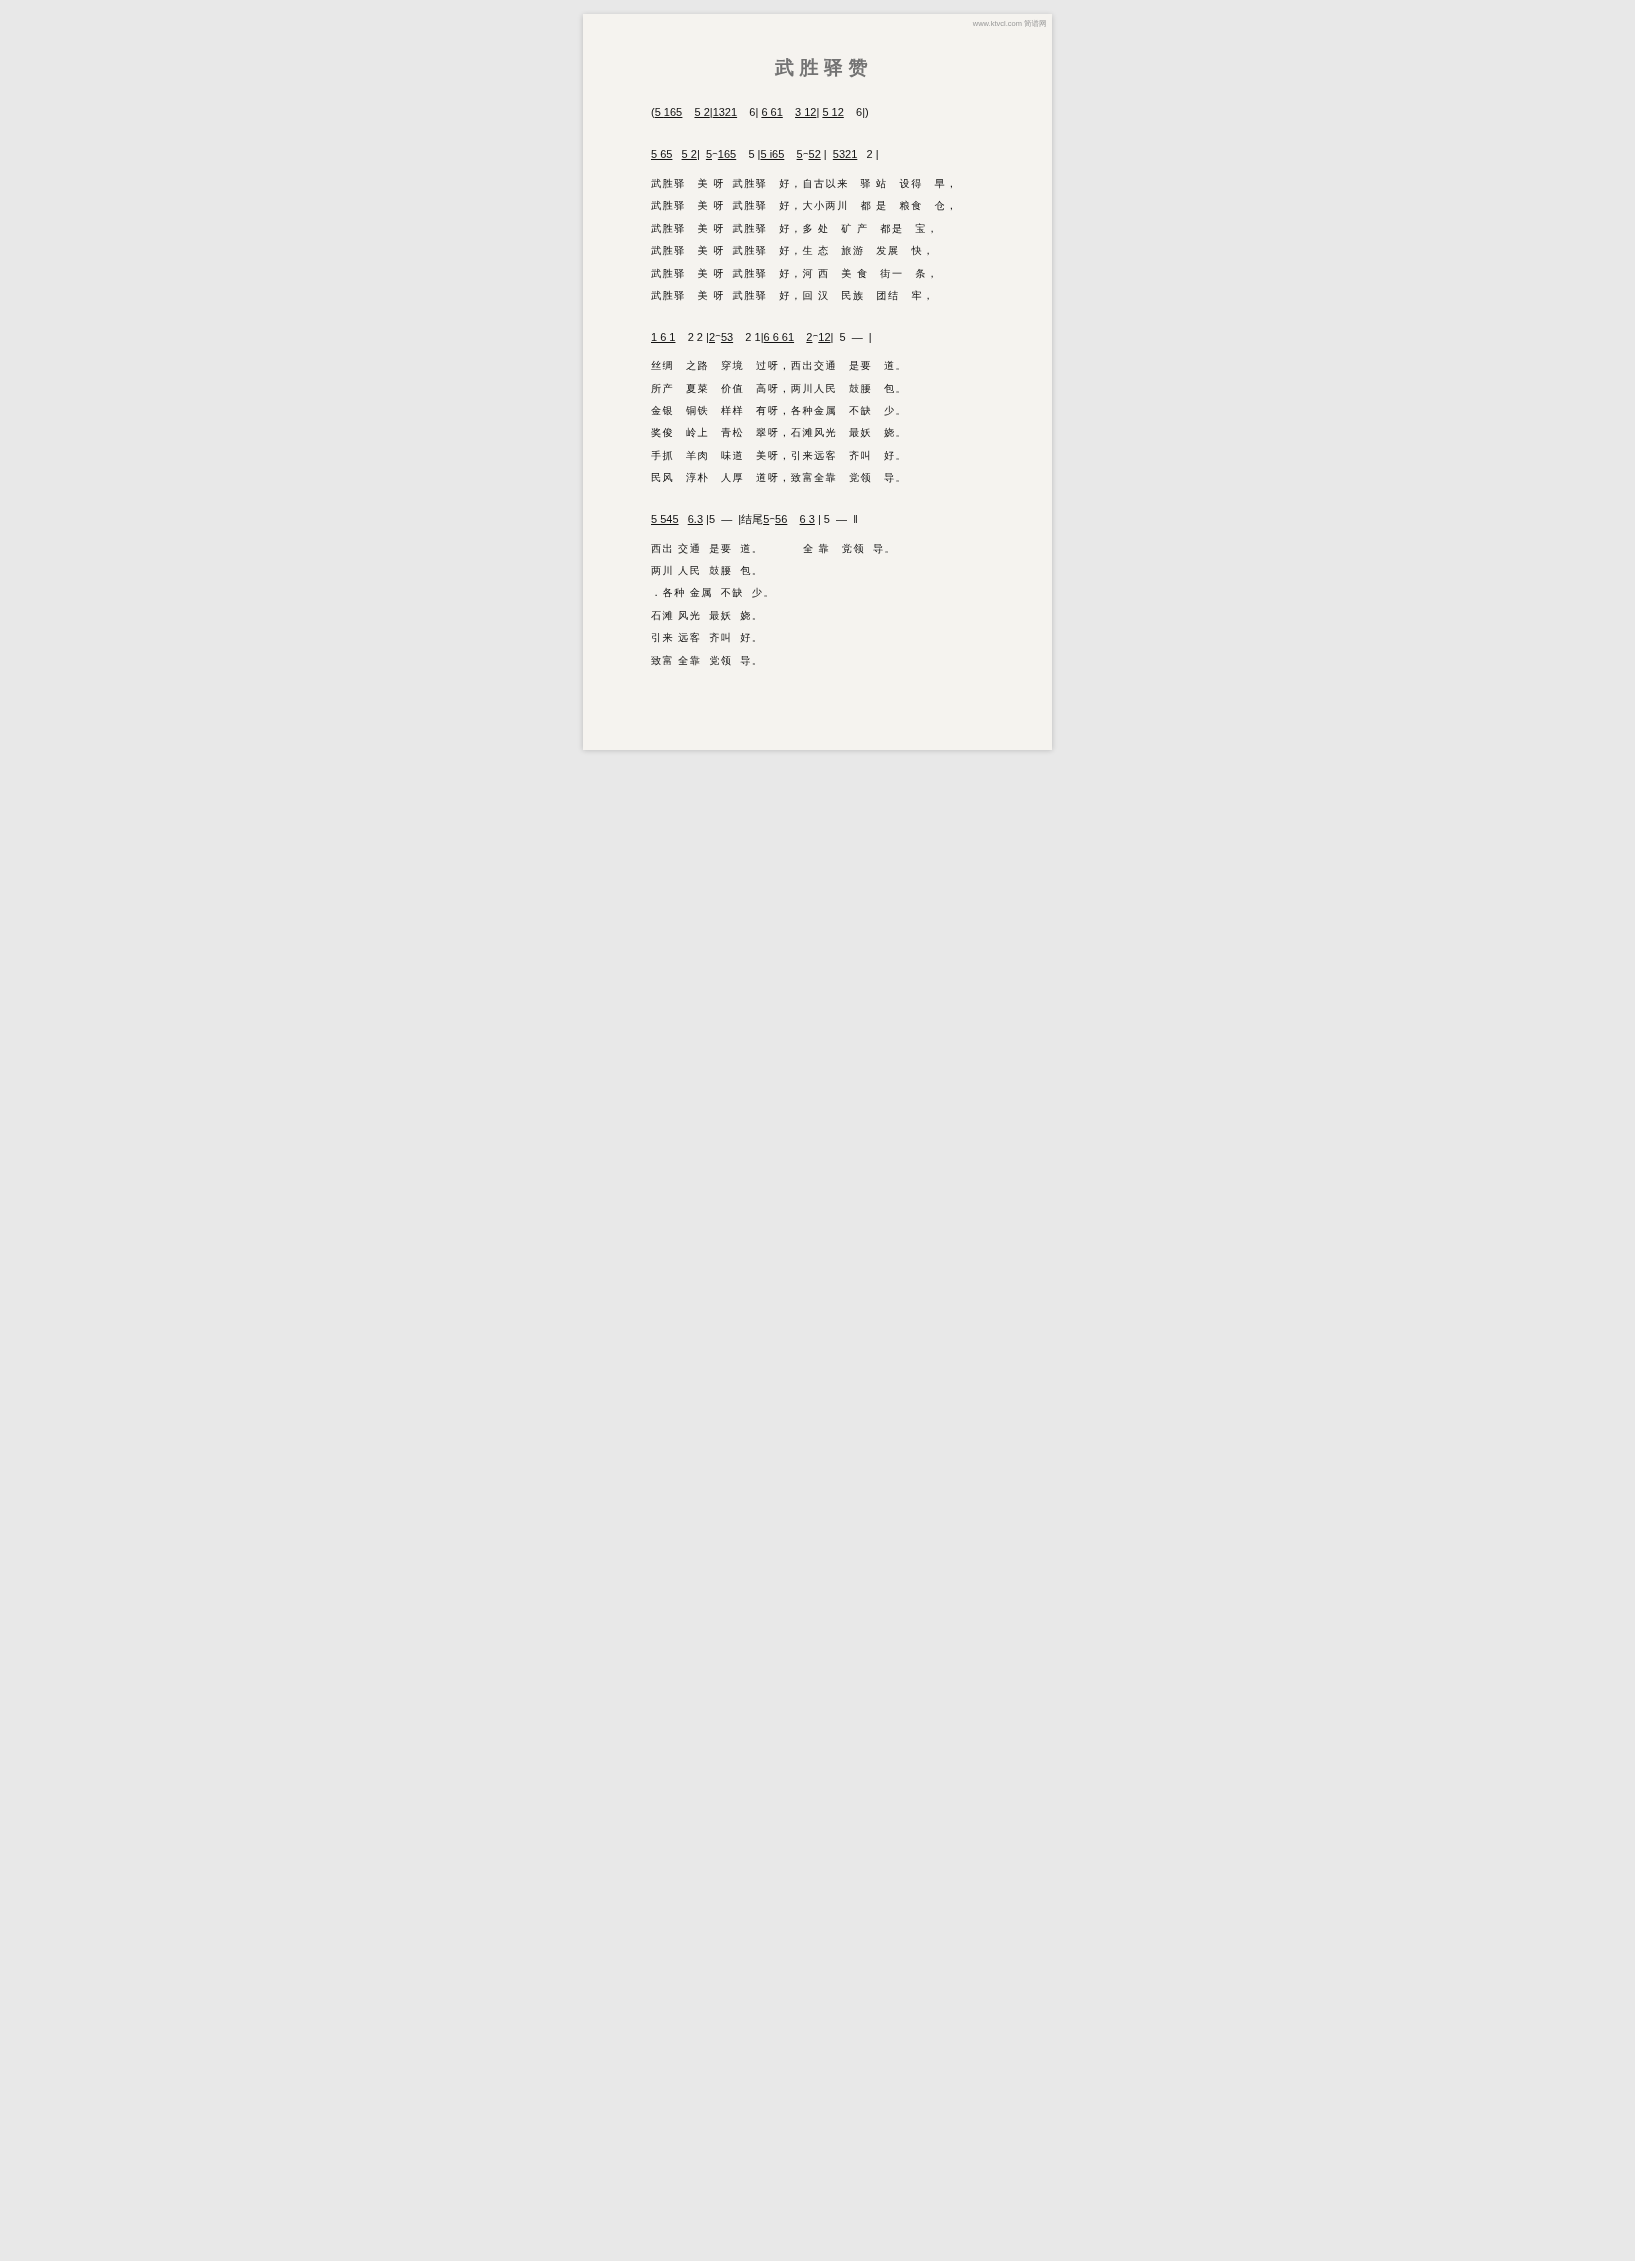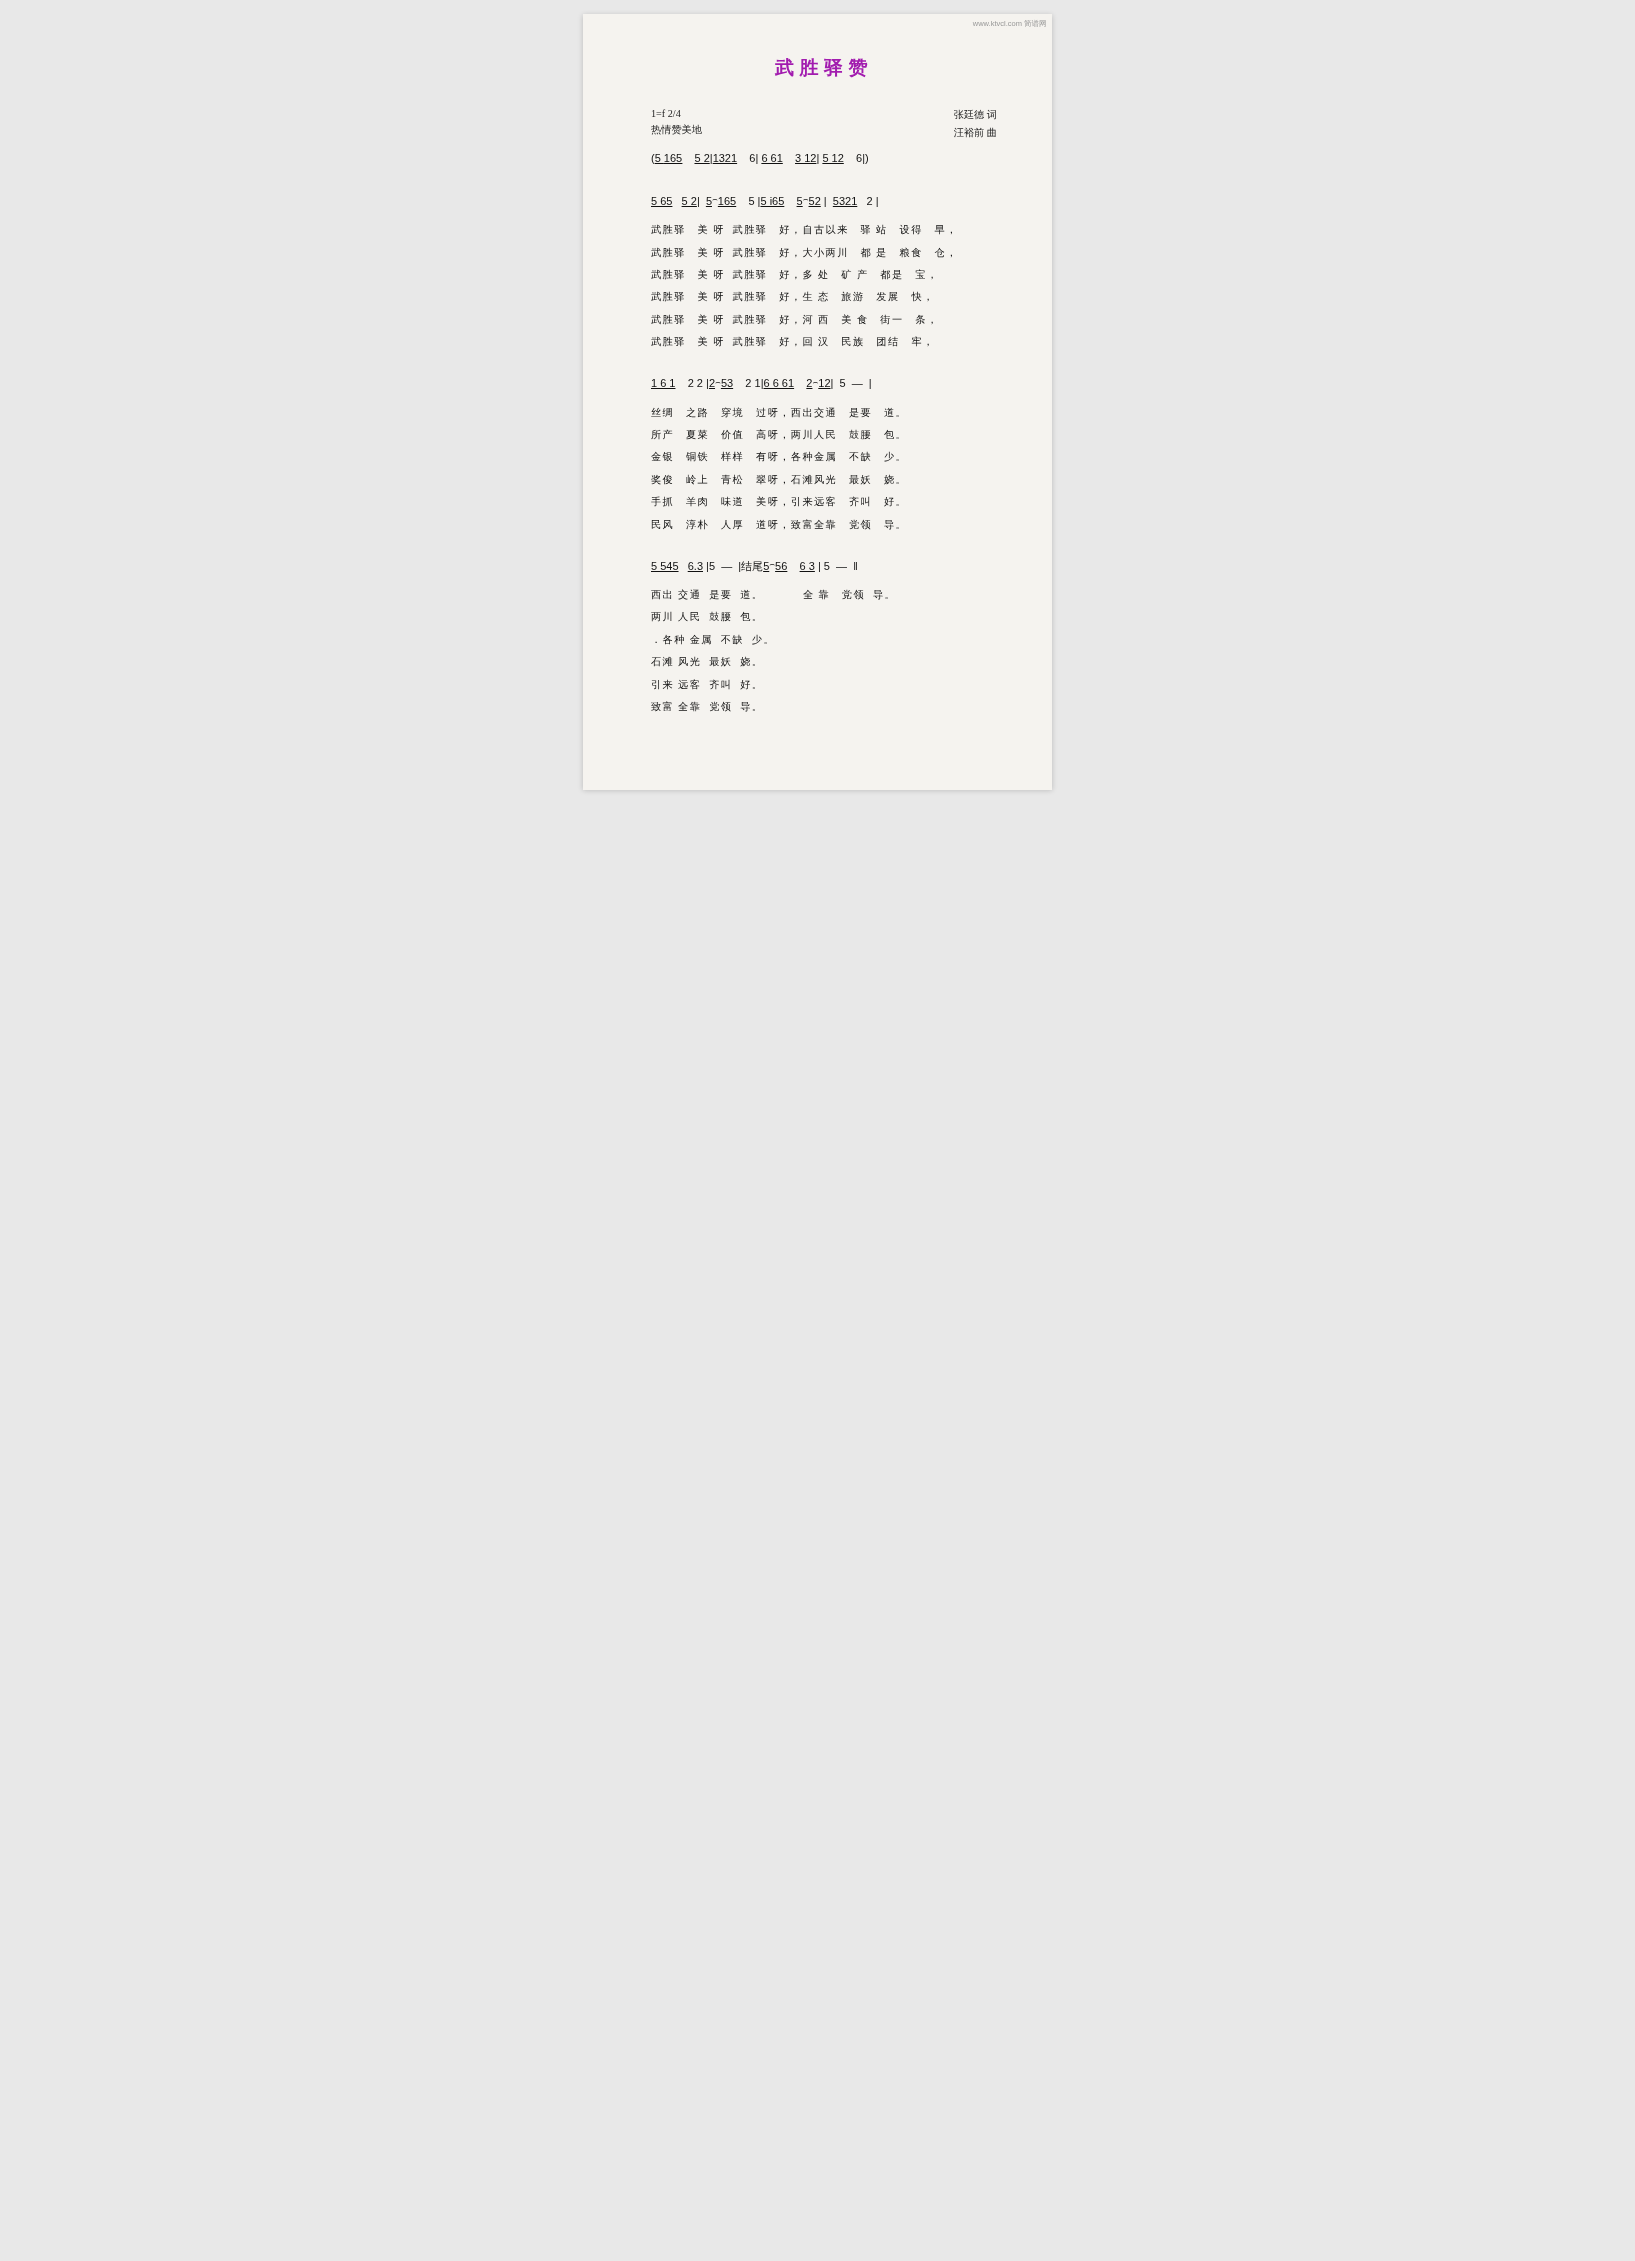--- a/index.html
+++ b/index.html
@@ -25,23 +25,23 @@
       top: 5.5px;
       right: 5.5px;
       font-size: 7.5px;
       color: #999;
       font-family: Arial, sans-serif;
     }
     .title {
       text-align: center;
       font-size: 19px;
       font-weight: bold;
-      margin-bottom: 25px;
+      margin-bottom: 18px;
       letter-spacing: 5.5px;
-      color: #a21caf;
+      color: #737373;
     }
     .meta-row {
       display: flex;
       justify-content: space-between;
       align-items: flex-start;
       margin-bottom: 2.7px;
     }
     .meta-left {
       font-size: 10.2px;
       color: #222;
@@ -89,30 +89,20 @@
     .paren { font-style: normal; }
   </style>
 </head>
 <body>
 
 <div class="page">
   <div class="watermark">www.ktvcl.com 简谱网</div>
 
   <div class="title">武胜驿赞</div>
 
-  <div class="meta-row">
-    <div class="meta-left">
-      <div>1=f  2/4</div>
-      <div>热情赞美地</div>
-    </div>
-    <div class="meta-right">
-      <div>张廷德 词</div>
-      <div>汪裕前 曲</div>
-    </div>
-  </div>
 
   <div class="content-area">
 
     <div class="section">
       <div class="text-notation">
         <span class="paren">(</span><span class="ul1">5 <span style="text-decoration:underline;">1</span><span style="text-decoration:underline;">6</span><span style="text-decoration:underline;">5</span></span>&nbsp;&nbsp;&nbsp;
         <span class="ul1">5 2</span>|<span class="ul1">1321</span>&nbsp;&nbsp;&nbsp;
         6|&nbsp;<span class="ul1">6 61</span>&nbsp;&nbsp;&nbsp;
         <span class="ul1">3 12</span>|&nbsp;<span class="ul1">5 12</span>&nbsp;&nbsp;&nbsp;
         6|<span class="paren">)</span>

